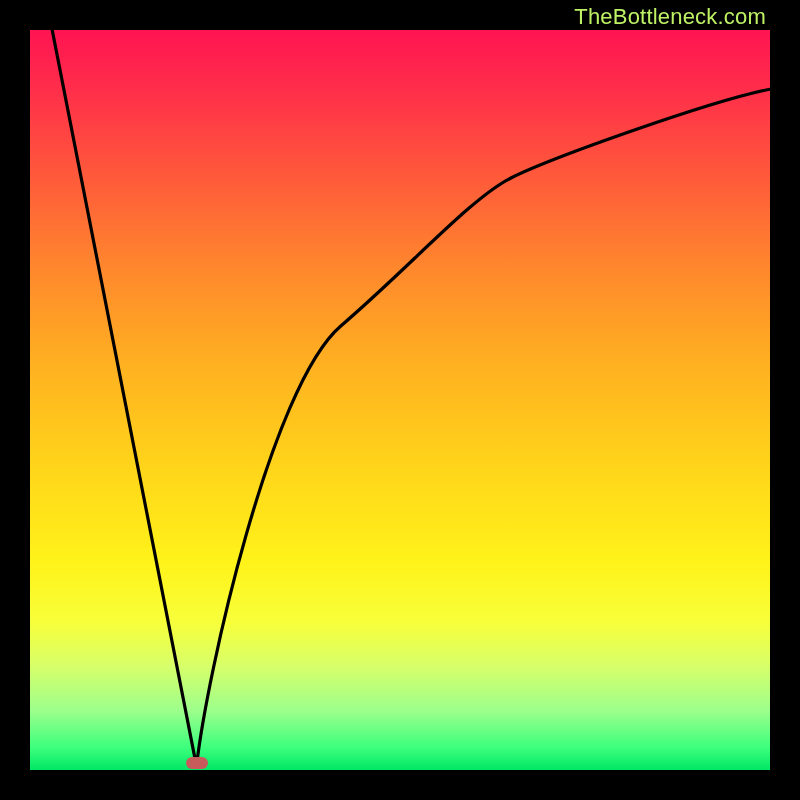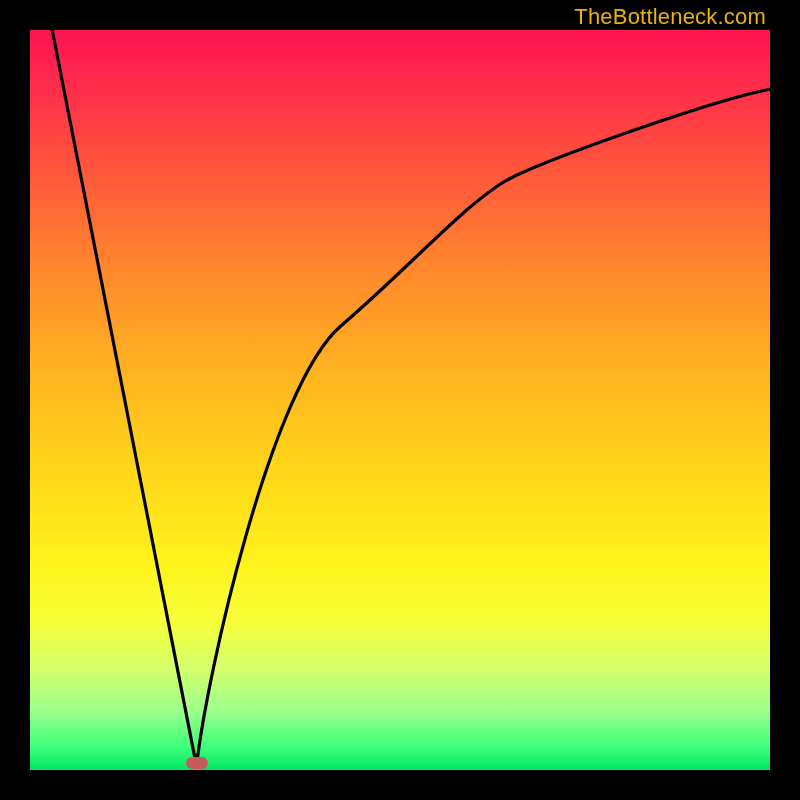--- a/index.html
+++ b/index.html
@@ -34,21 +34,21 @@
       #d7ff6a 86%,
       #9cff8c 92%,
       #3cff7c 97%,
       #00e765 100%
     );
   }
   .watermark {
     position: absolute;
     top: 4px;
     right: 34px;
-    color: #eab308;
+    color: #bef264;
     font-size: 22px;
     font-weight: 500;
     letter-spacing: 0.2px;
     user-select: none;
   }
   svg.curve {
     position: absolute;
     inset: 0;
     width: 740px;
     height: 740px;

